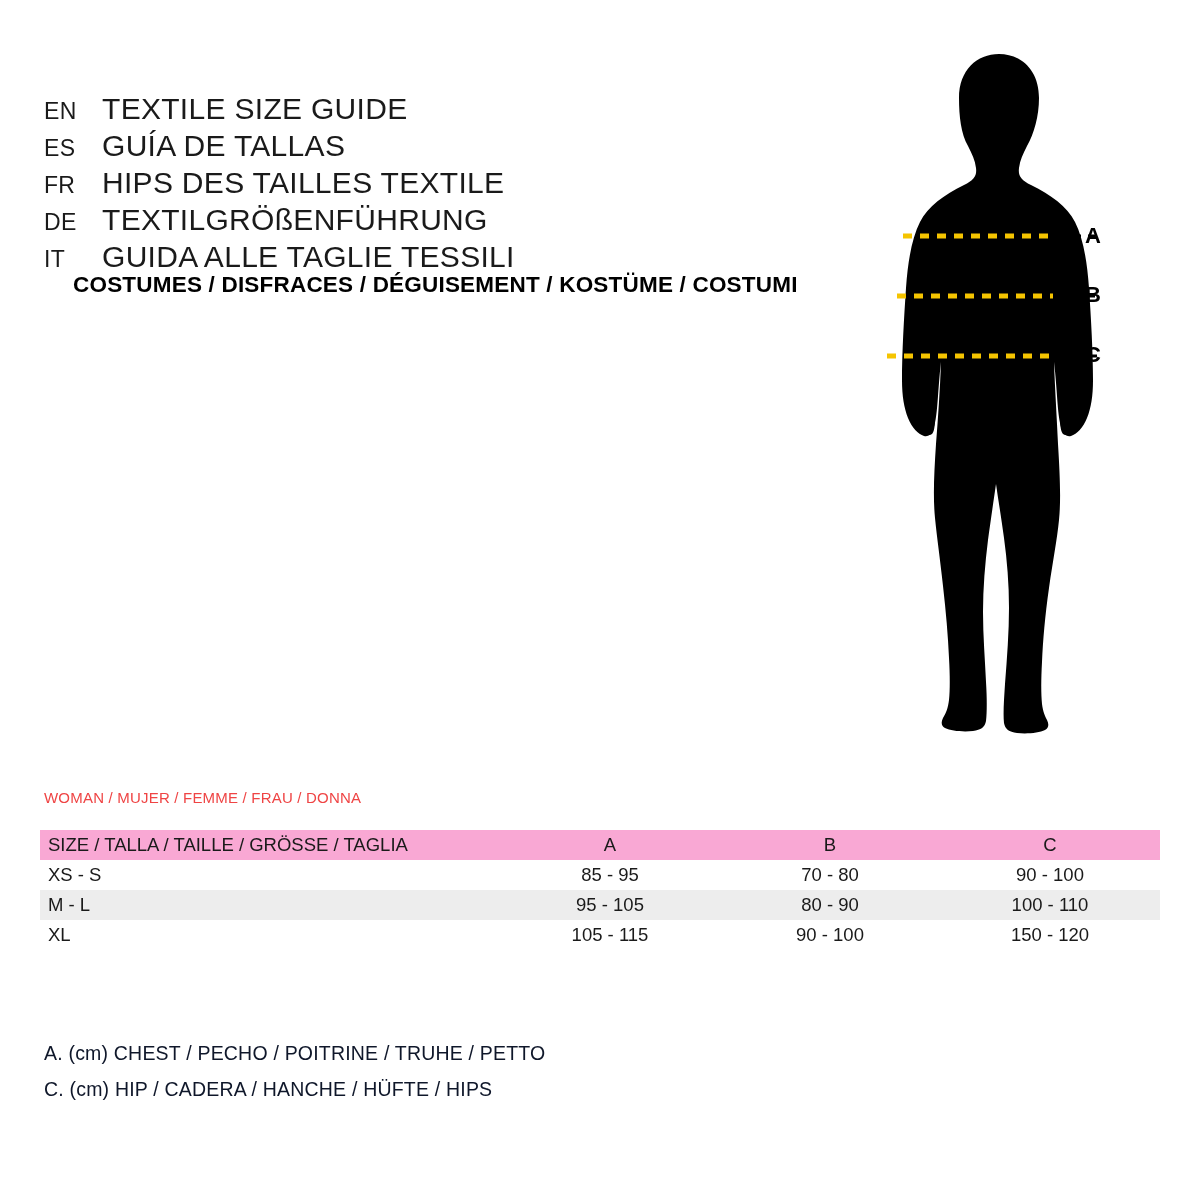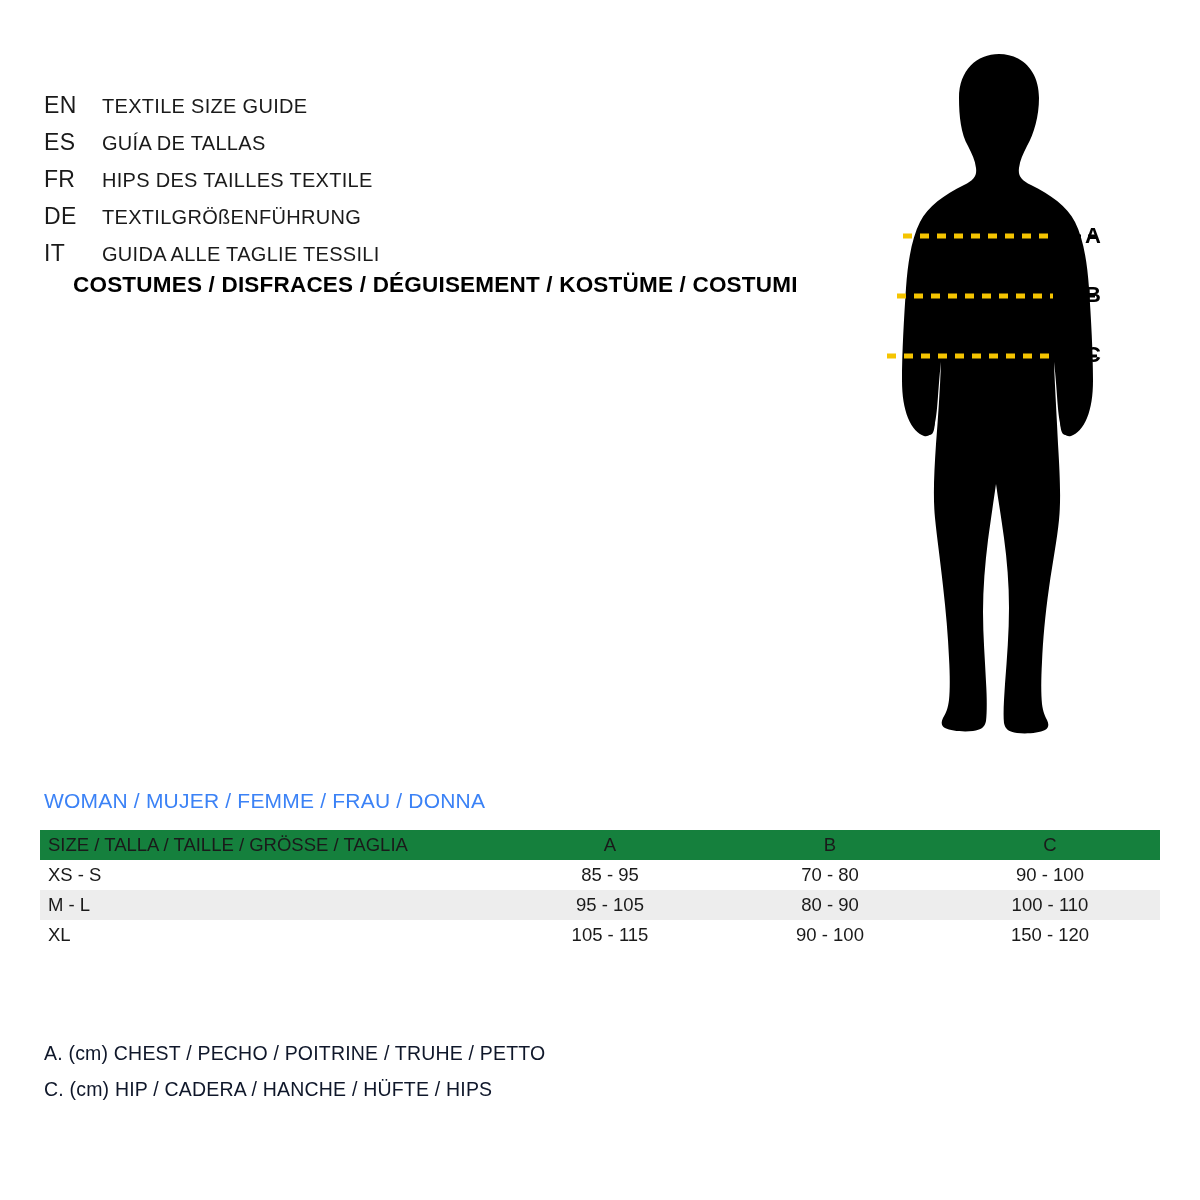--- a/index.html
+++ b/index.html
@@ -32,21 +32,21 @@
     align-items: baseline;
     height: 37px;
   }
   .lang-code {
     width: 58px;
     font-size: 23px;
     letter-spacing: 0.3px;
     color: #1a1a1a;
   }
   .lang-text {
-    font-size: 20px;
+    font-size: 30px;
     letter-spacing: 0.3px;
     color: #1a1a1a;
     white-space: nowrap;
   }
   .costumes-line {
     position: absolute;
     left: 44px;
     top: 272px;
     font-size: 22.5px;
     font-weight: bold;
@@ -75,40 +75,40 @@
   }
   #label-A { left: 1085px; top: 223px; }
   #label-B { left: 1085px; top: 282px; }
   #label-C { left: 1085px; top: 342px; }
 
   
   .section-title {
     position: absolute;
     left: 44px;
     top: 789px;
-    font-size: 21px;
-    color: #3b82f6;
+    font-size: 15px;
+    color: #ef4444;
     letter-spacing: 0.2px;
   }
   table.size-table {
     position: absolute;
     left: 40px;
     top: 830px;
     width: 1120px;
     border-collapse: collapse;
     font-size: 18.5px;
   }
   table.size-table th,
   table.size-table td {
     padding: 0;
     height: 30px;
     font-weight: normal;
     color: #1a1a1a;
   }
-  table.size-table thead tr { background: #15803d; }
+  table.size-table thead tr { background: #f9a8d4; }
   table.size-table tbody tr:nth-child(odd) { background: #ffffff; }
   table.size-table tbody tr:nth-child(even) { background: #ededed; }
   .col-size { text-align: left; padding-left: 8px !important; width: 460px; }
   .col-m { text-align: center; width: 220px; }
 
   
   .legend {
     position: absolute;
     left: 44px;
     top: 1035px;

